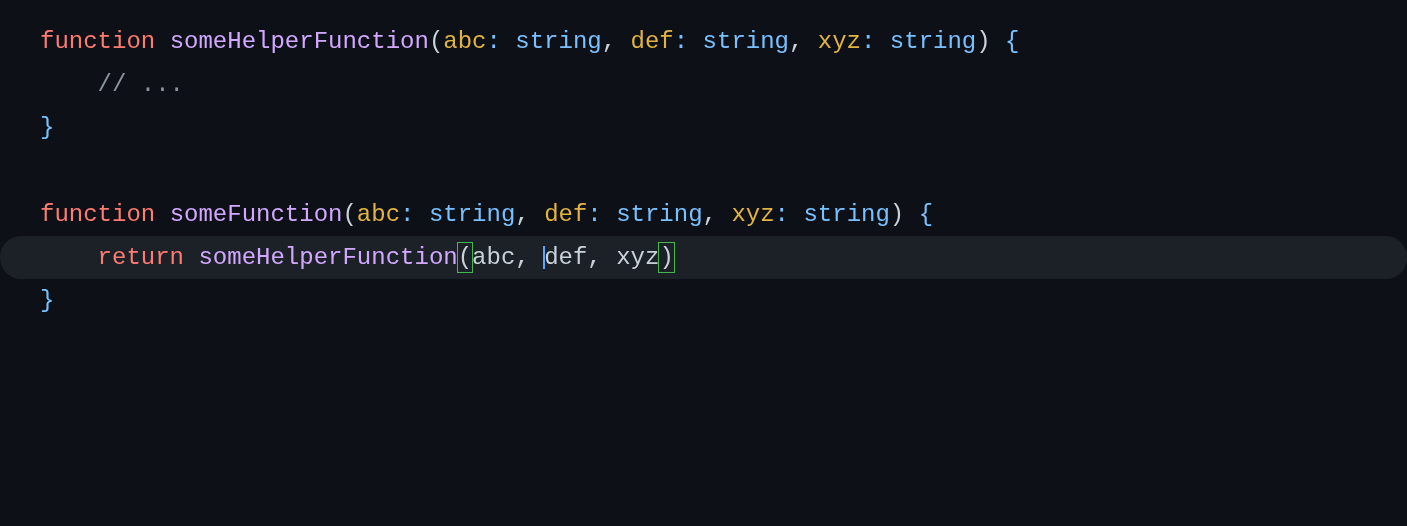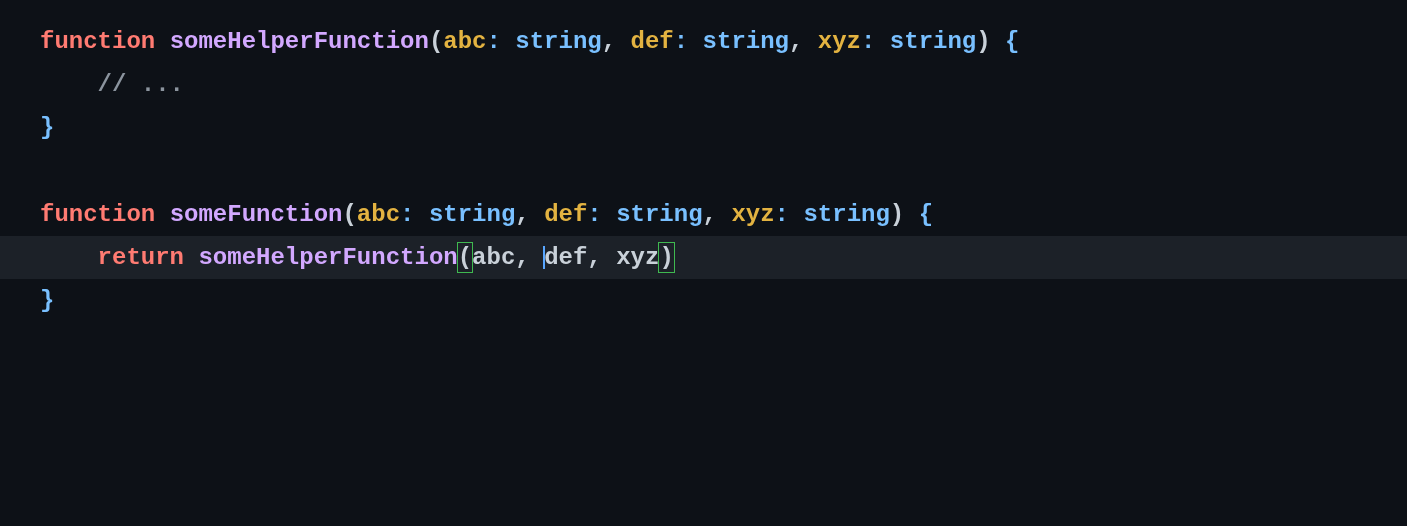--- a/index.html
+++ b/index.html
@@ -10,28 +10,28 @@
     line-height: 1.8;
     padding: 20px 40px;
     color: #c9d1d9;
     width: 1407px;
     height: 526px;
     overflow: hidden;
   }
   .line {
     white-space: pre;
     position: relative;
-    font-weight: bold;
   }
   .line-highlight {
     background: #1c2128;
     margin-left: -40px;
     margin-right: -40px;
     padding-left: 40px;
     padding-right: 40px;
+    border-radius: 21px;
   }
   .kw-func { color: #ff7b72; }
   .kw-return { color: #ff7b72; }
   .fn-name { color: #d2a8ff; }
   .fn-call { color: #d2a8ff; }
   .punct { color: #c9d1d9; }
   .param { color: #e3b341; }
   .colon { color: #79c0ff; }
   .type { color: #79c0ff; }
   .comma { color: #c9d1d9; }

